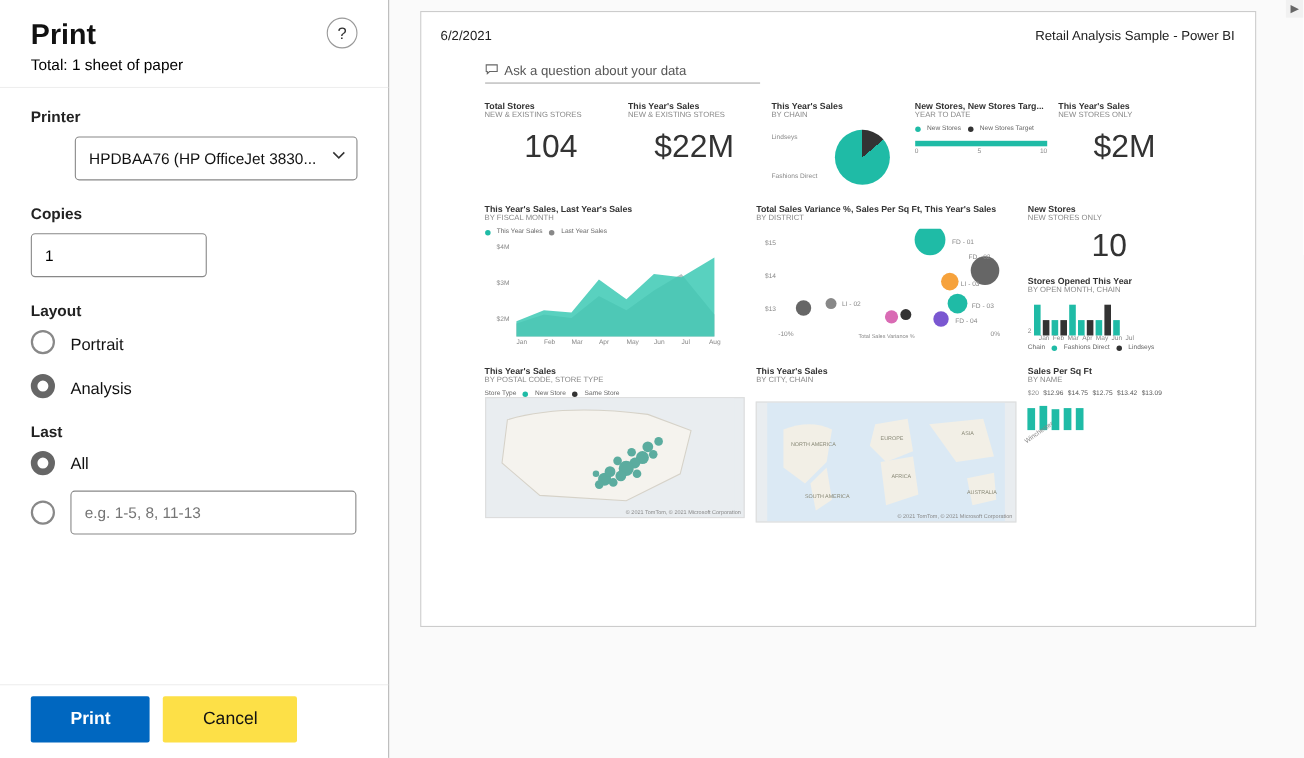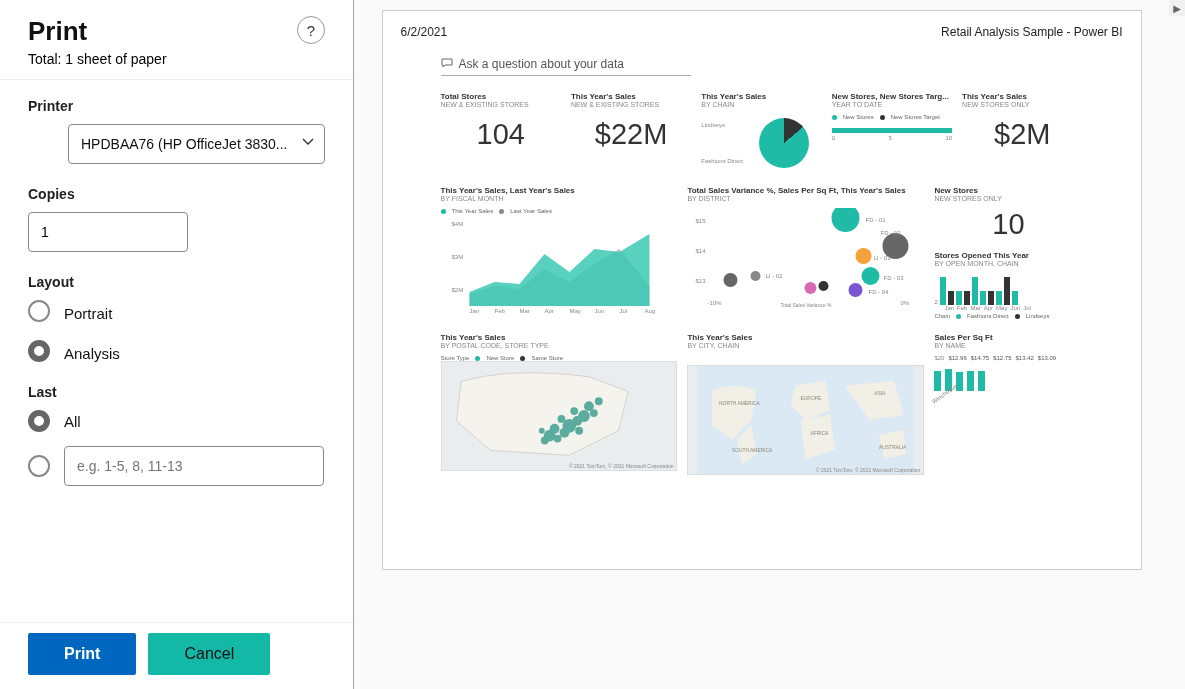--- a/index.html
+++ b/index.html
@@ -24,21 +24,21 @@
   .text-input { width: 160px; height:40px; border:1px solid #888; border-radius:4px; padding:0 12px; font-size:14px; }
   .page-input { width: 260px; height:40px; border:1px solid #888; border-radius:4px; padding:0 12px; font-size:14px; }
   .radio-row { display:flex; align-items:flex-end; gap:14px; margin-bottom:18px; cursor:pointer; }
   .radio { width:22px; height:22px; border:2px solid #888; border-radius:50%; display:flex; align-items:center; justify-content:center; flex-shrink:0; }
   .radio.checked { border:6px solid #666; }
   .radio-label { font-size:15px; color:#111; }
   .pages-row { display:flex; align-items:center; gap:14px; margin-bottom:14px; }
   .pp-footer { padding: 10px 28px 14px 28px; border-top:1px solid #eee; display:flex; gap:12px; }
   .btn { height:42px; font-size:16px; border:none; cursor:pointer; border-radius:2px; padding:0 36px; }
   .btn-primary { background:#0067c0; color:#fff; font-weight:600;}
-  .btn-secondary { background:#14b8a6; color:#111; }
+  .btn-secondary { background:#fde047; color:#111; }
 
   
   .preview-wrap { flex:1; position:relative; background:#fafafa; display:flex; flex-direction:row; }
   .preview-scroll { flex:1; overflow:auto; padding: 10px 16px 0 16px; }
   .preview-scroll::-webkit-scrollbar { width:16px; height:16px;}
   .preview-scroll::-webkit-scrollbar-thumb { background:#bbb; border:4px solid #fafafa; border-radius:8px;}
   .page { width: 760px; min-height:560px; background:#fff; border:1px solid #ccc; margin: 0 auto 16px auto; padding: 14px 18px 18px 18px; }
   .page-head { display:flex; justify-content:space-between; font-size:12px; color:#222; margin-bottom:18px;}
   .qa-row { display:flex; align-items:center; gap:6px; color:#555; font-size:12px; border-bottom:1px solid #aaa; width:250px; margin-left:40px; padding-bottom:4px; margin-bottom:16px;}
   .tiles { margin-left:40px; margin-right:40px; }

